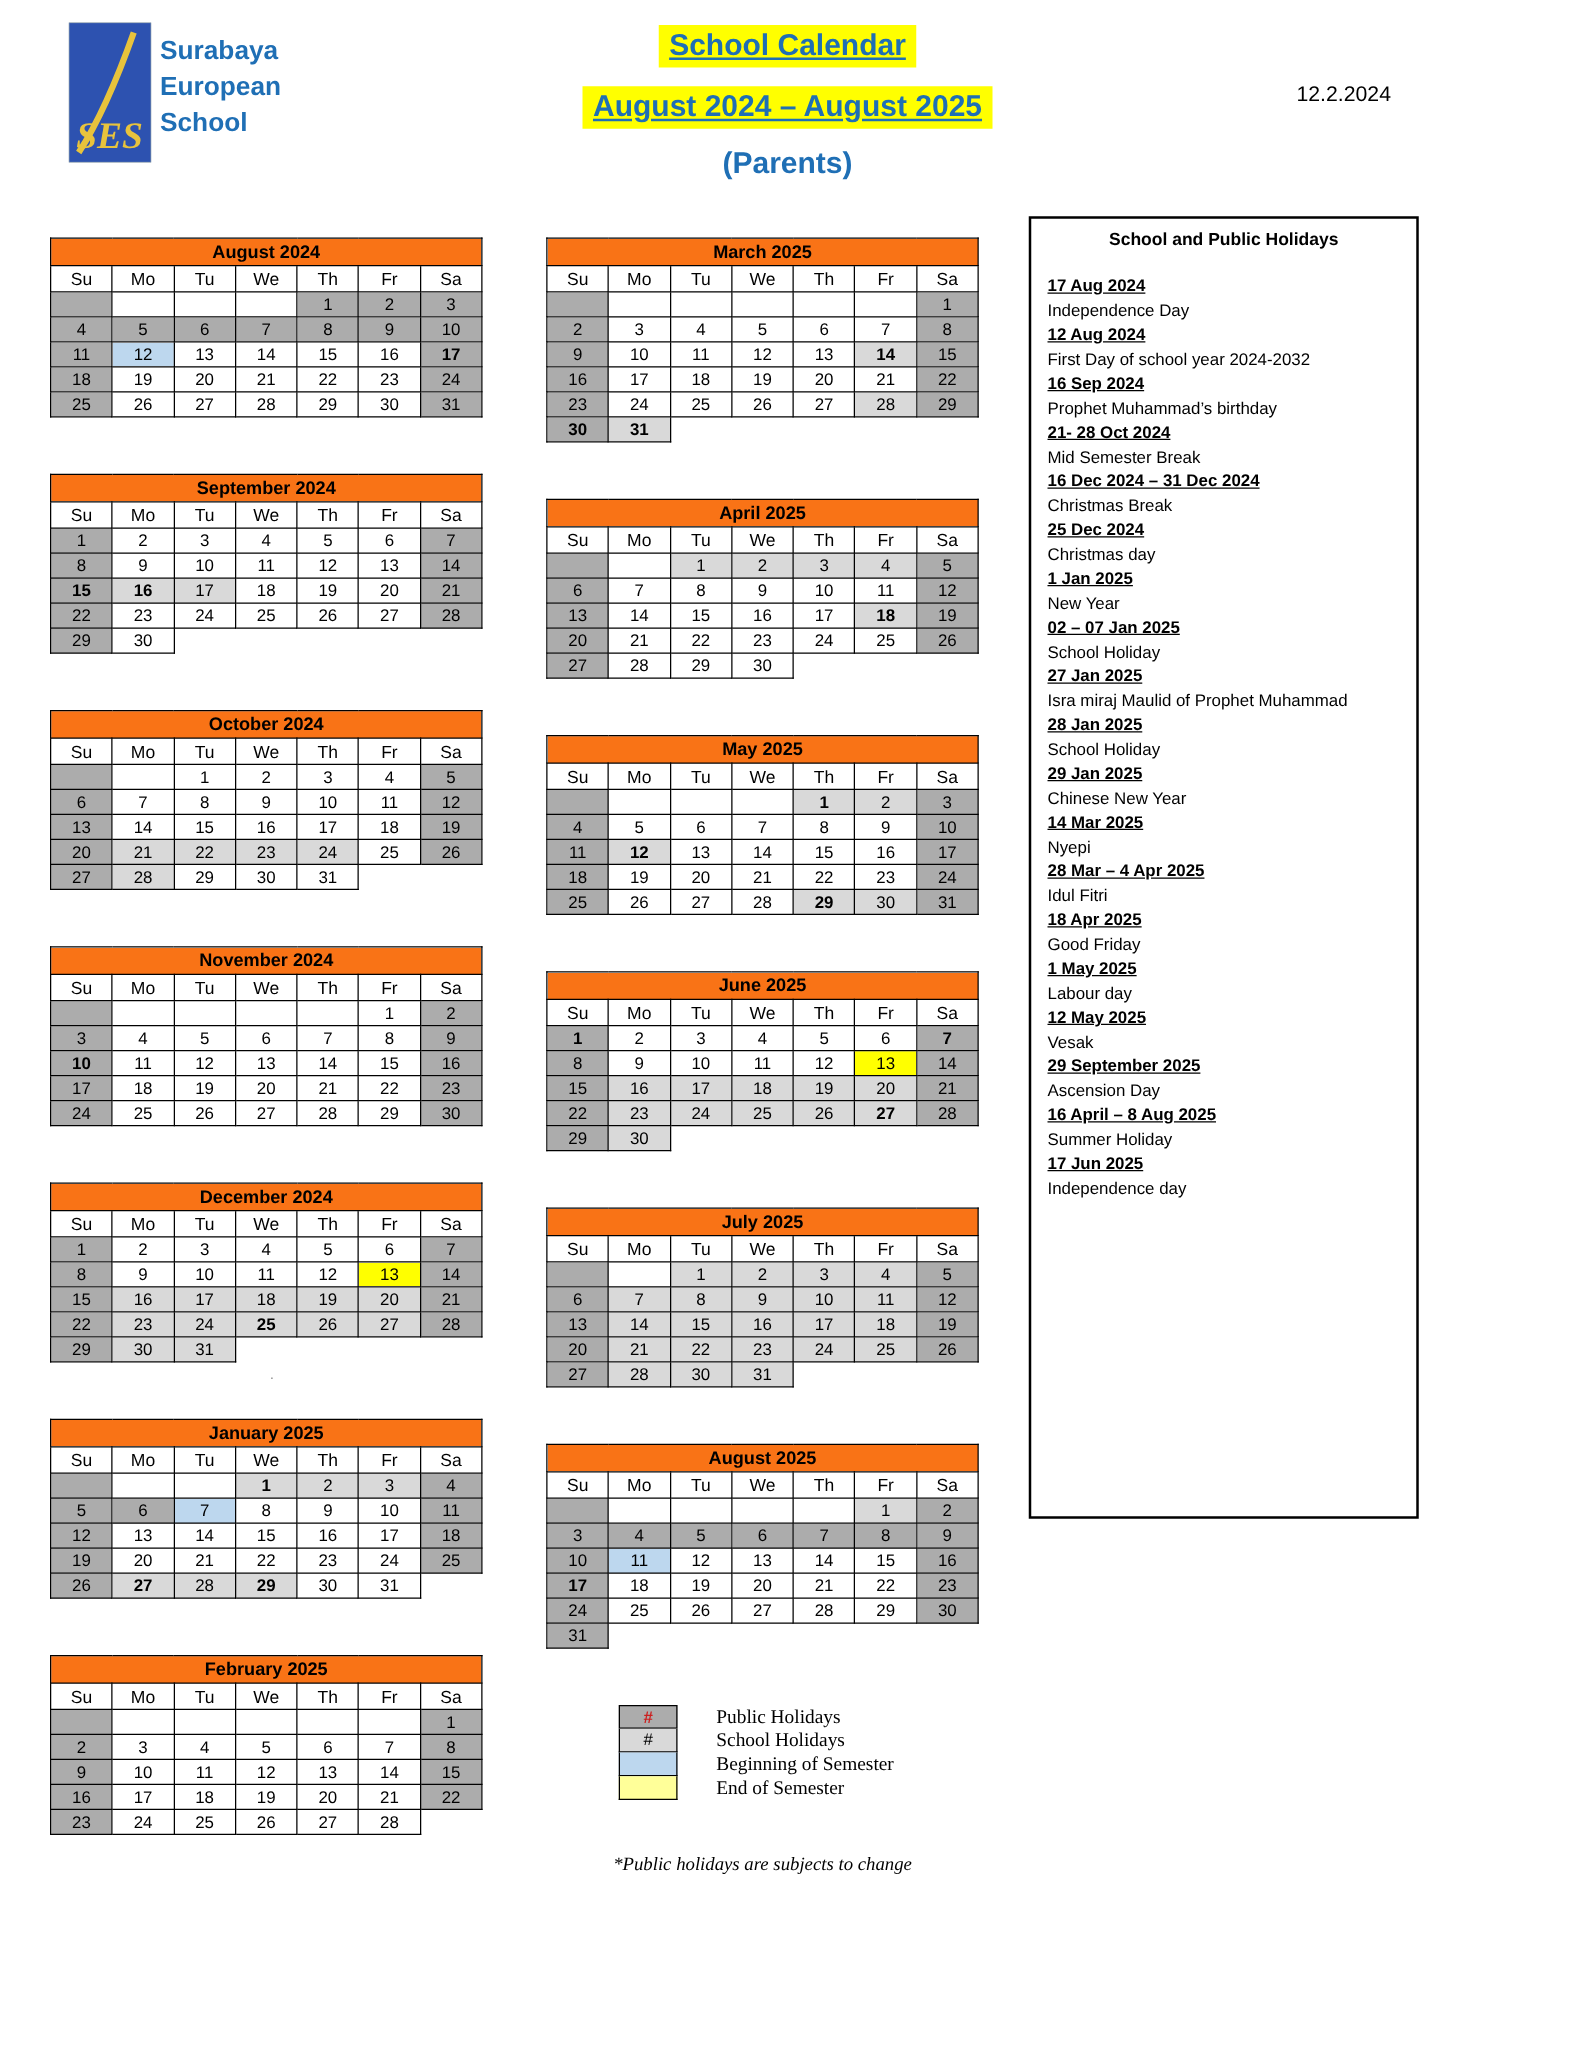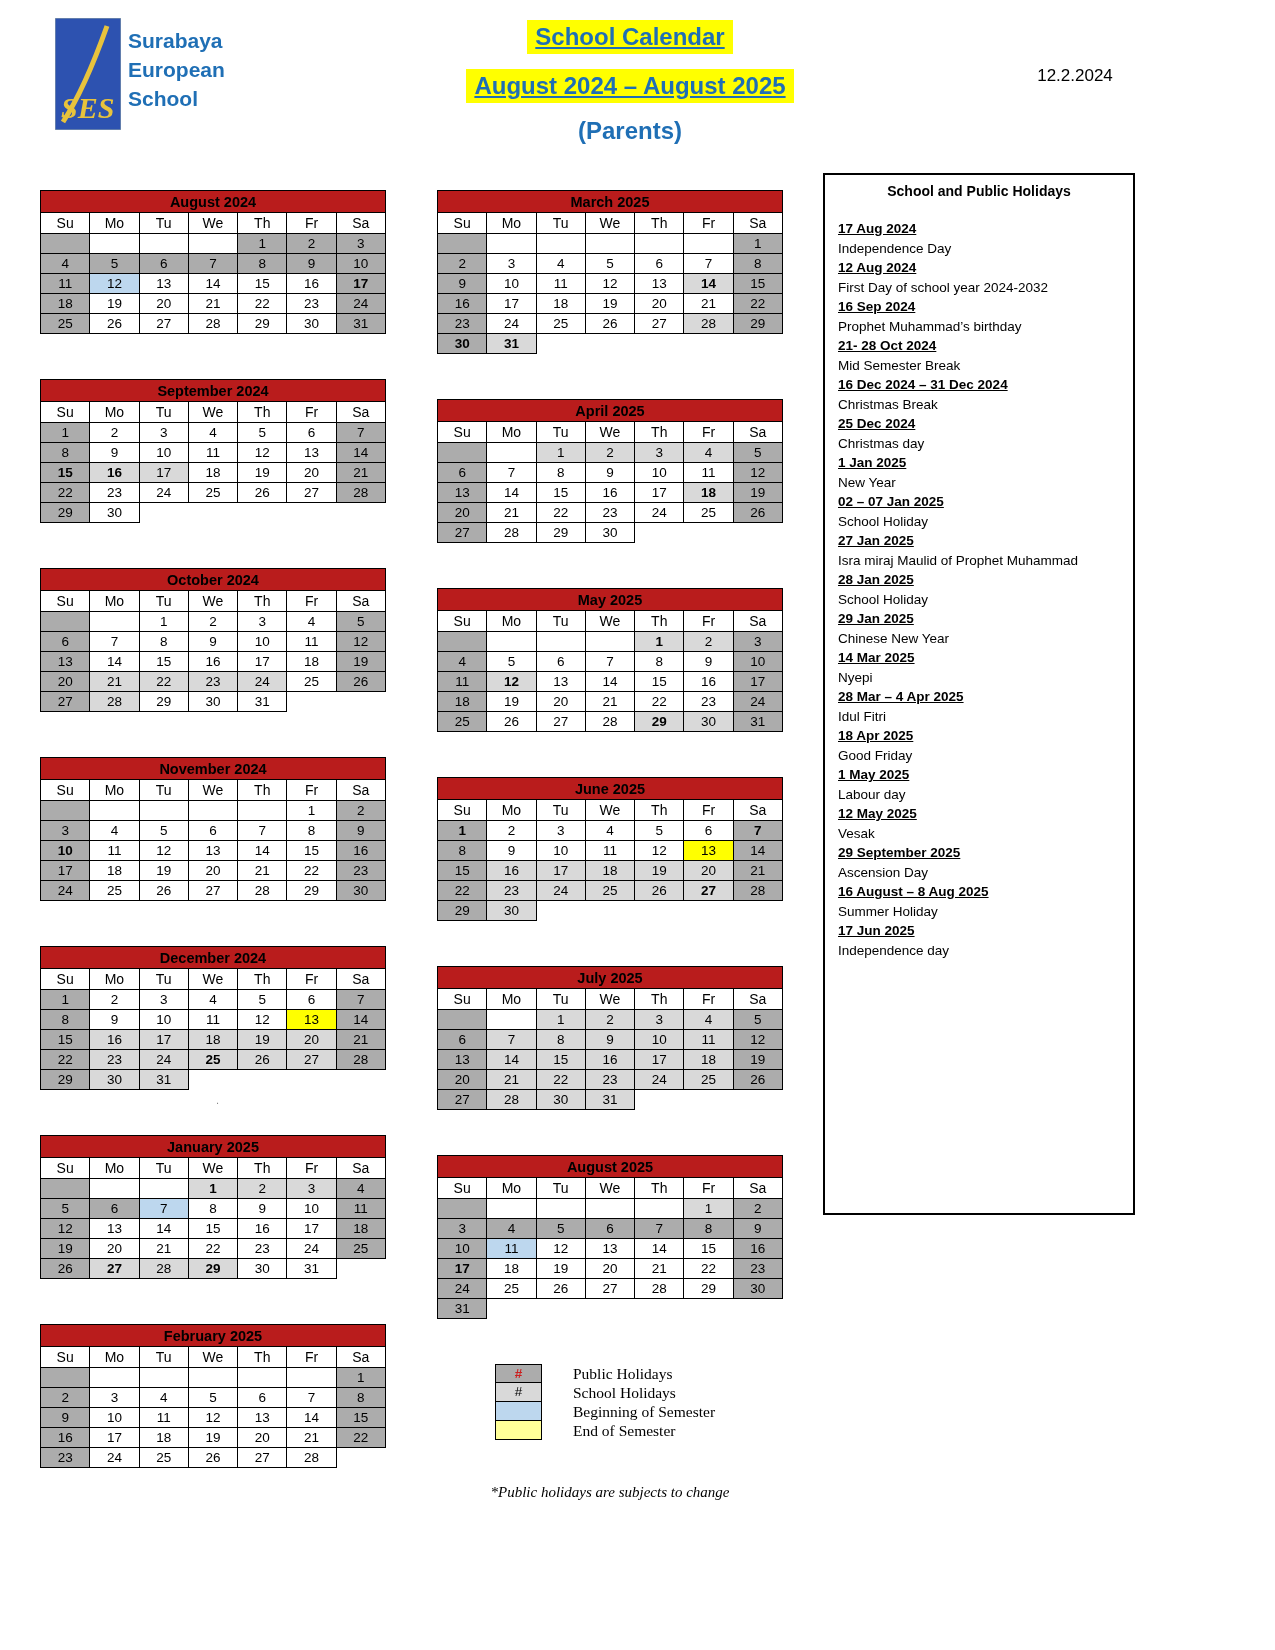--- a/index.html
+++ b/index.html
@@ -16,21 +16,21 @@
   #audience-title{margin-top:14px;font-size:24px;font-weight:bold;color:var(--brand);}
   #doc-date{position:absolute;left:1015px;top:66px;width:120px;text-align:center;
        font-weight:normal;font-size:17px;color:#000;}
   
   #col-left{position:absolute;left:40px;top:190px;width:346px;}
   #col-mid{position:absolute;left:437px;top:190px;width:346px;}
   table.cal{border-collapse:collapse;table-layout:fixed;width:346px;margin:0 0 45px 0;
        font-family:"Liberation Sans",sans-serif;}
   table.cal td{border:1px solid #000;height:19px;padding:0;text-align:center;
        font-size:13.5px;color:#000;overflow:hidden;}
-  table.cal td.mtitle{font-weight:bold;font-size:14.5px;height:21px;background:#b91c1c;}
+  table.cal td.mtitle{font-weight:bold;font-size:14.5px;height:21px;background:#f97316;}
   table.cal td.dhdr{font-size:14px;height:20px;background:#fff;}
   .bg-w{background:#fff;} .bg-g{background:var(--wkend);} .bg-l{background:var(--schol);}
   .bg-b{background:var(--semblue);} .bg-y{background:var(--semyellow);}
   .bg-ly{background:var(--legyellow);}
   .red{color:var(--red);} .bold{font-weight:bold;}
   
   #legend{margin:1px 0 0 58px;}
   .leg-row{display:flex;align-items:center;height:19px;}
   .leg-swatch{width:47px;height:19px;border:1px solid #000;box-sizing:border-box;
        text-align:center;font-size:13.5px;line-height:17px;flex:0 0 auto;}
@@ -901,18 +901,18 @@
       <div class="hp-date">28 Mar – 4 Apr 2025</div>
       <div class="hp-desc">Idul Fitri</div>
       <div class="hp-date">18 Apr 2025</div>
       <div class="hp-desc">Good Friday</div>
       <div class="hp-date">1 May 2025</div>
       <div class="hp-desc">Labour day</div>
       <div class="hp-date">12 May 2025</div>
       <div class="hp-desc">Vesak</div>
       <div class="hp-date">29 September 2025</div>
       <div class="hp-desc">Ascension Day</div>
-      <div class="hp-date">16 August – 8 Aug 2025</div>
+      <div class="hp-date">16 April – 8 Aug 2025</div>
       <div class="hp-desc">Summer Holiday</div>
       <div class="hp-date">17 Jun 2025</div>
       <div class="hp-desc">Independence day</div>
     </div>
 </div>
 
 </body></html>

